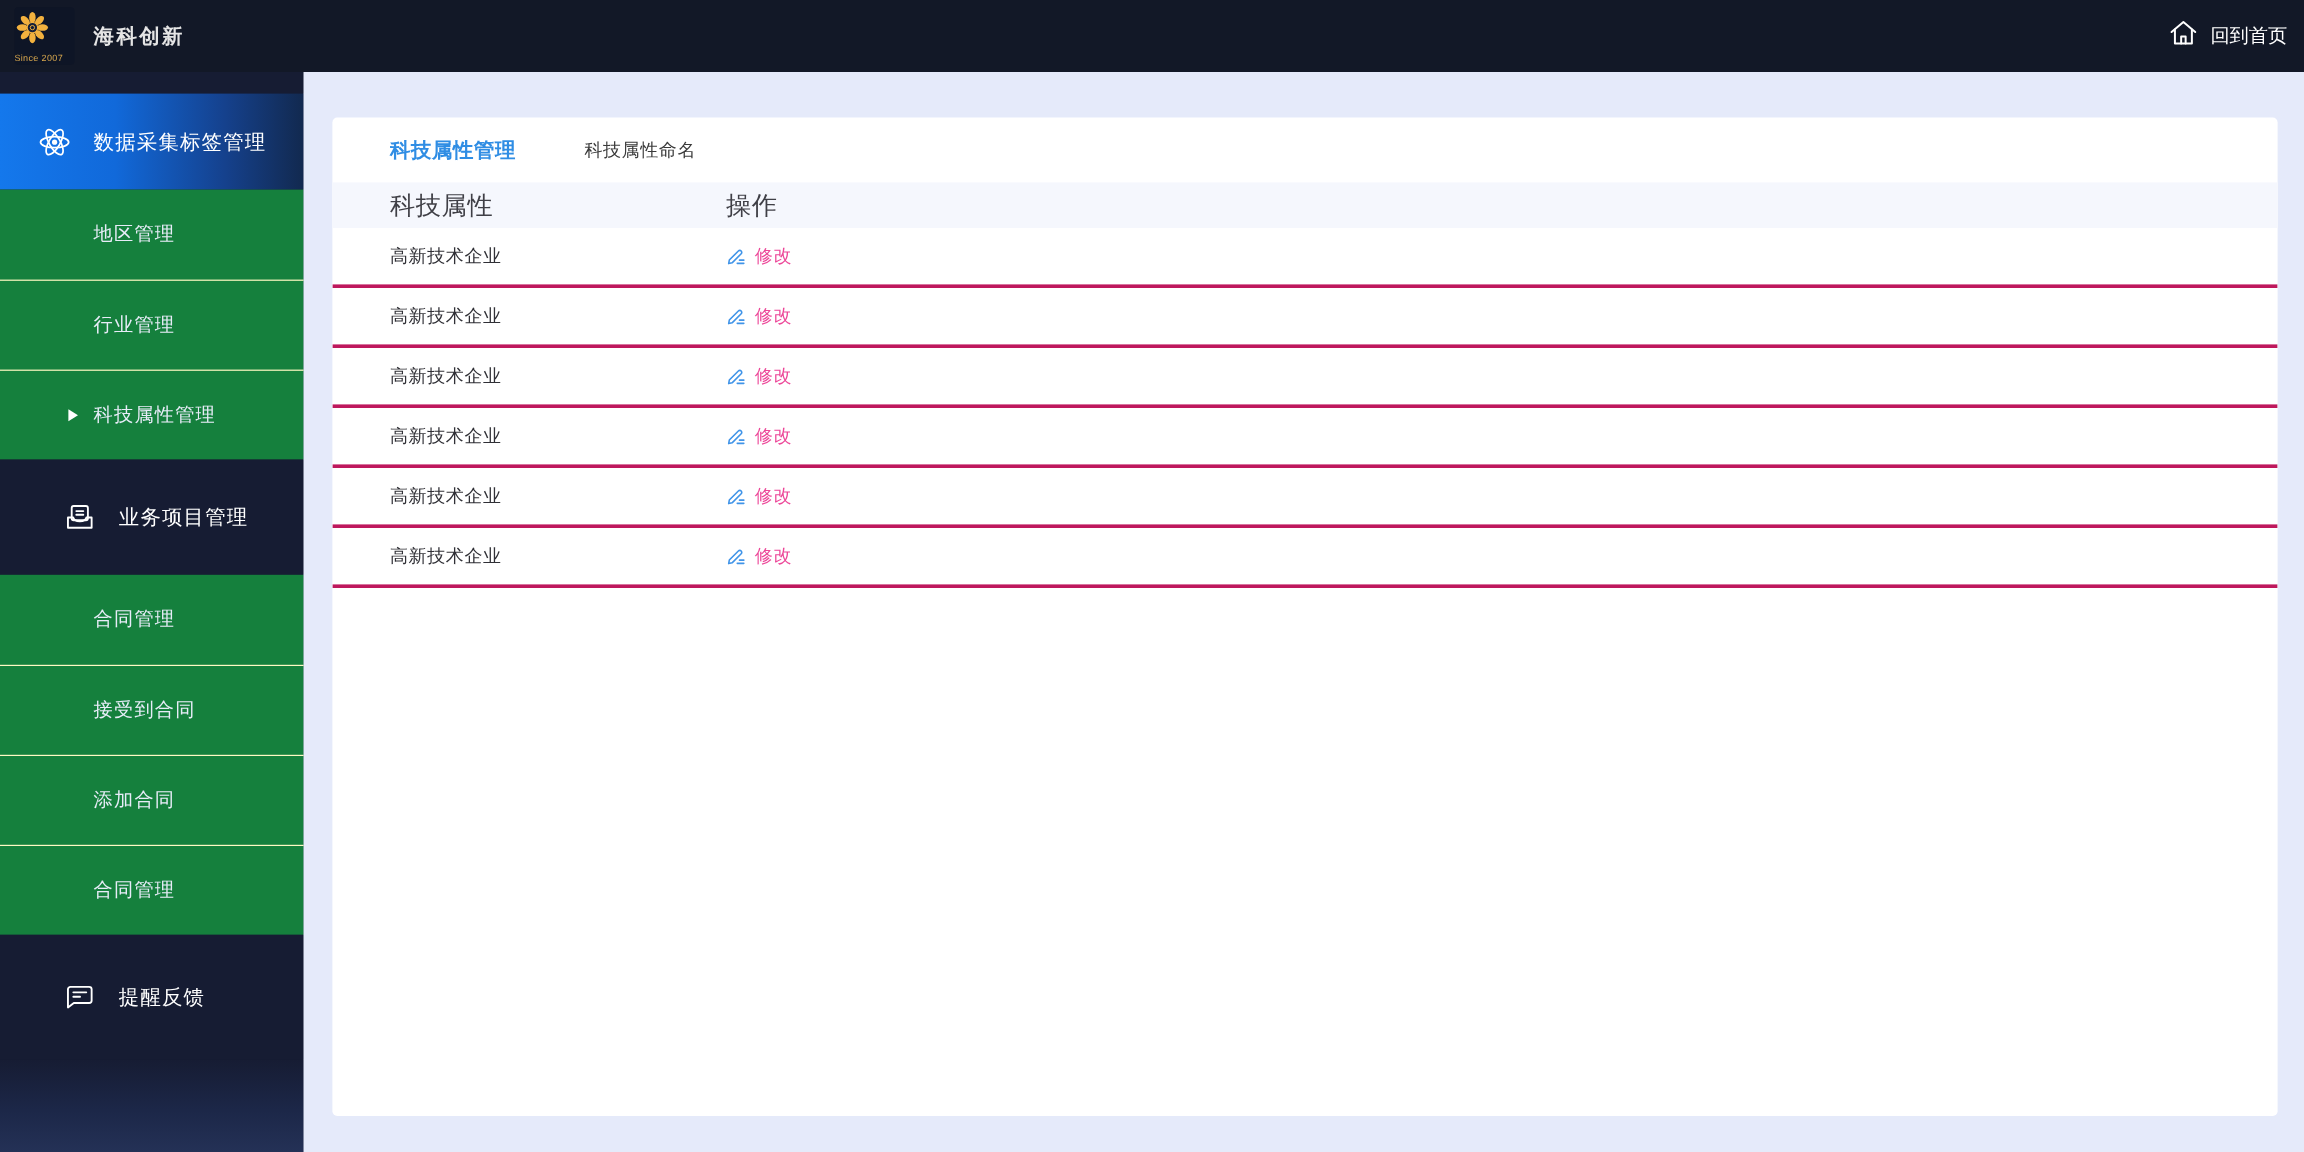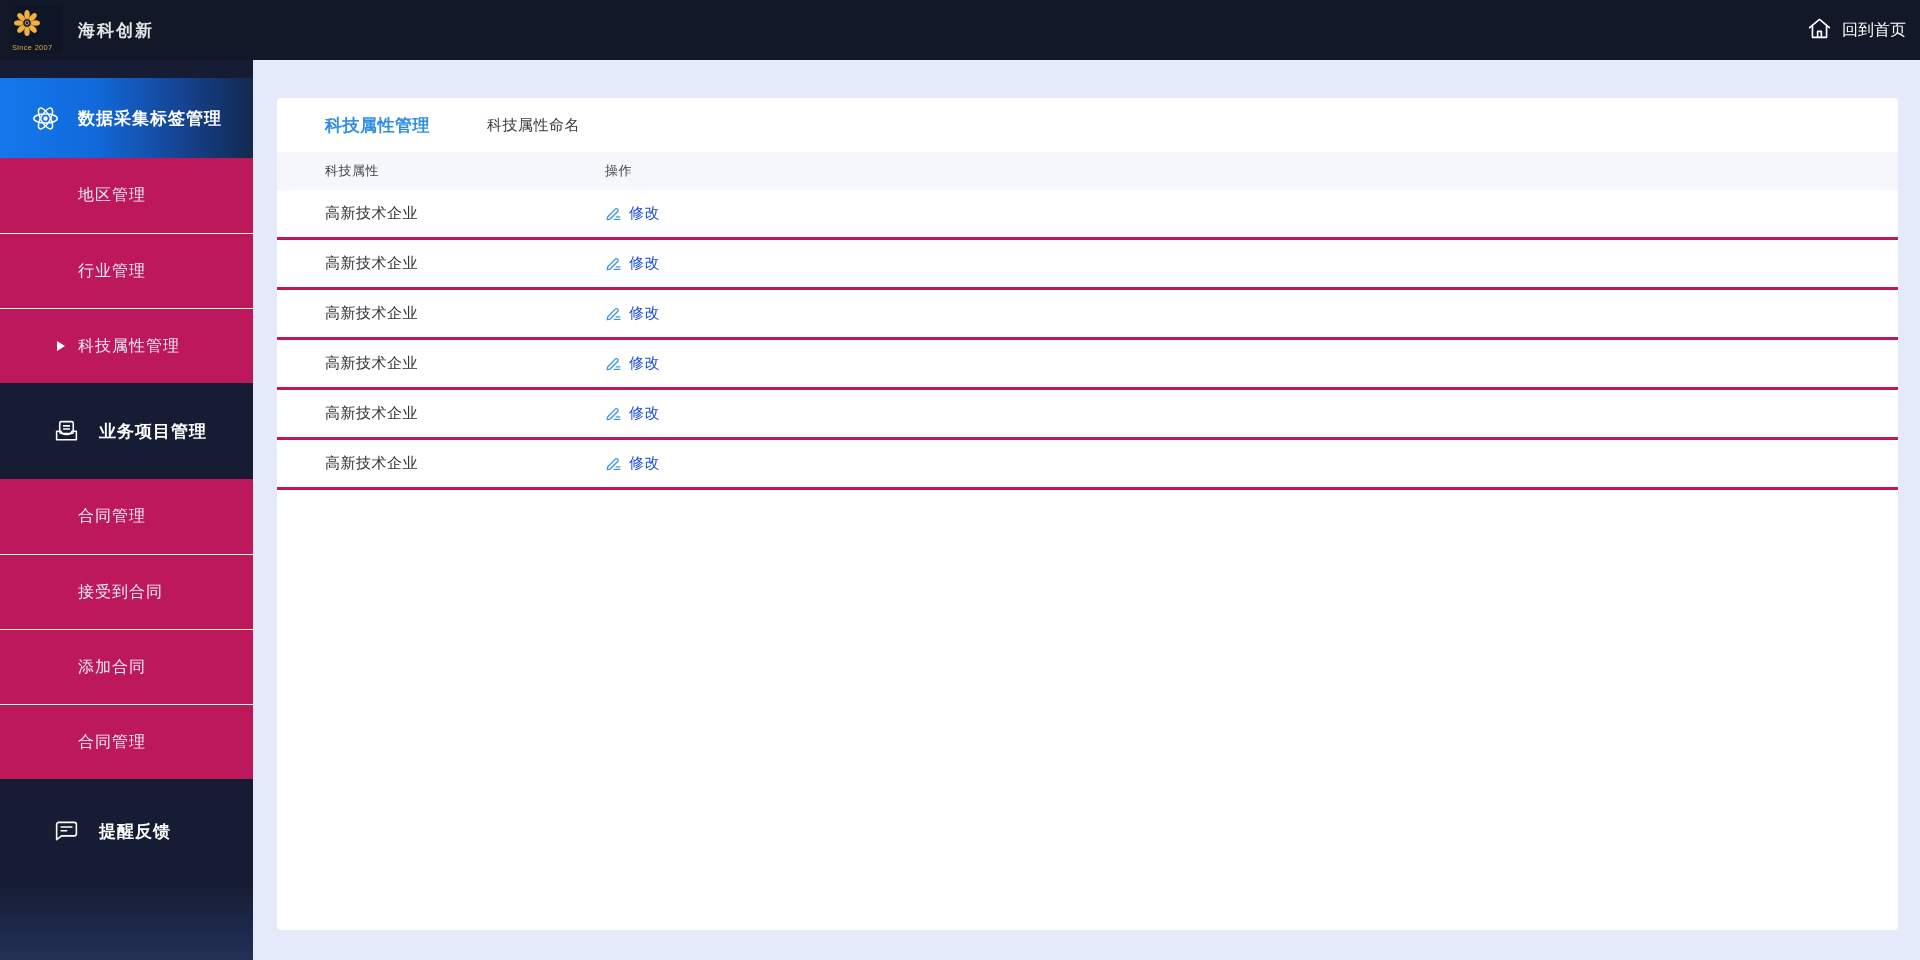--- a/index.html
+++ b/index.html
@@ -17,49 +17,49 @@
                color:#ffffff; font-size:16px; cursor:pointer; }
 
   
   .shell { display:flex; height:900px; }
 
   
   .sidebar { width:253px; background:#161c33; display:flex; flex-direction:column; flex-shrink:0; }
   .side-gap { height:18px; background:#161c33; }
   .side-item { display:flex; align-items:center; color:#ffffff; cursor:pointer; }
   .side-item .side-icon { margin-left:32px; width:27px; display:flex; align-items:center; justify-content:center; }
-  .side-item .side-label { margin-left:19px; font-size:17px; font-weight:700; letter-spacing:1px; }
+  .side-item .side-label { margin-left:19px; font-size:17px; font-weight:400; letter-spacing:1px; }
   .side-item.active { height:80px;
       background:linear-gradient(90deg,#1478ec 0%,#1169da 38%,#15418d 74%,#12294f 100%); }
   .side-item.group { height:96px; background:#161c33;padding-left:21px; }
   .side-item.group2 { height:104px; }
-  .side-sub { list-style:none; background:#be185d; }
+  .side-sub { list-style:none; background:#15803d; }
   .side-sub li { height:75px; display:flex; align-items:center; padding-left:78px;
                  color:#e7ecf8; font-size:16px; letter-spacing:1px; cursor:pointer; position:relative; }
   .side-sub li + li { border-top:1px solid #fef9c3; }
   .tri { position:absolute; left:57px; top:50%; transform:translateY(-50%);
          width:0; height:0; border-left:8px solid #ffffff;
          border-top:5px solid transparent; border-bottom:5px solid transparent; }
   .side-filler { flex:1; background:linear-gradient(180deg,#161c33 0%,#1c2748 55%,#243156 100%); }
 
   
   .main { flex:1; padding:38px 22px 30px 24px; background:#e5eafa; }
   .card { background:#ffffff; border-radius:4px; height:100%; overflow:hidden; }
 
   .tabs { height:54px; display:flex; align-items:center; padding-left:48px; }
   .tab { font-size:15px; color:#3a3a3a; cursor:pointer; letter-spacing:.5px; }
   .tab.active { color:#2f8de4; font-size:17px; font-weight:bold; }
   .tab + .tab { margin-left:57px; }
 
   .thead { height:38px; background:#f5f7fd; display:flex; align-items:center;
-           font-size:13px; color:#3f3f46; letter-spacing:.5px; }
+           font-size:21px; color:#3f3f46; letter-spacing:.5px; }
   .cell-attr { width:328px; padding-left:48px; }
   .trow { height:50px; display:flex; align-items:center; border-bottom:3px solid #be185d;
           font-size:15px; color:#303036; letter-spacing:.5px; }
-  .edit-link { display:flex; align-items:center; gap:7px; color:#1d4ed8; cursor:pointer; font-size:15px; }
+  .edit-link { display:flex; align-items:center; gap:7px; color:#ec4899; cursor:pointer; font-size:15px; }
   .edit-link svg { display:block; }
 </style>
 </head>
 <body>
 
 <header class="topbar">
   <div class="brand">
     <div class="logo-tile">
       <span>
         <svg width="30" height="30" viewBox="0 0 30 30">

